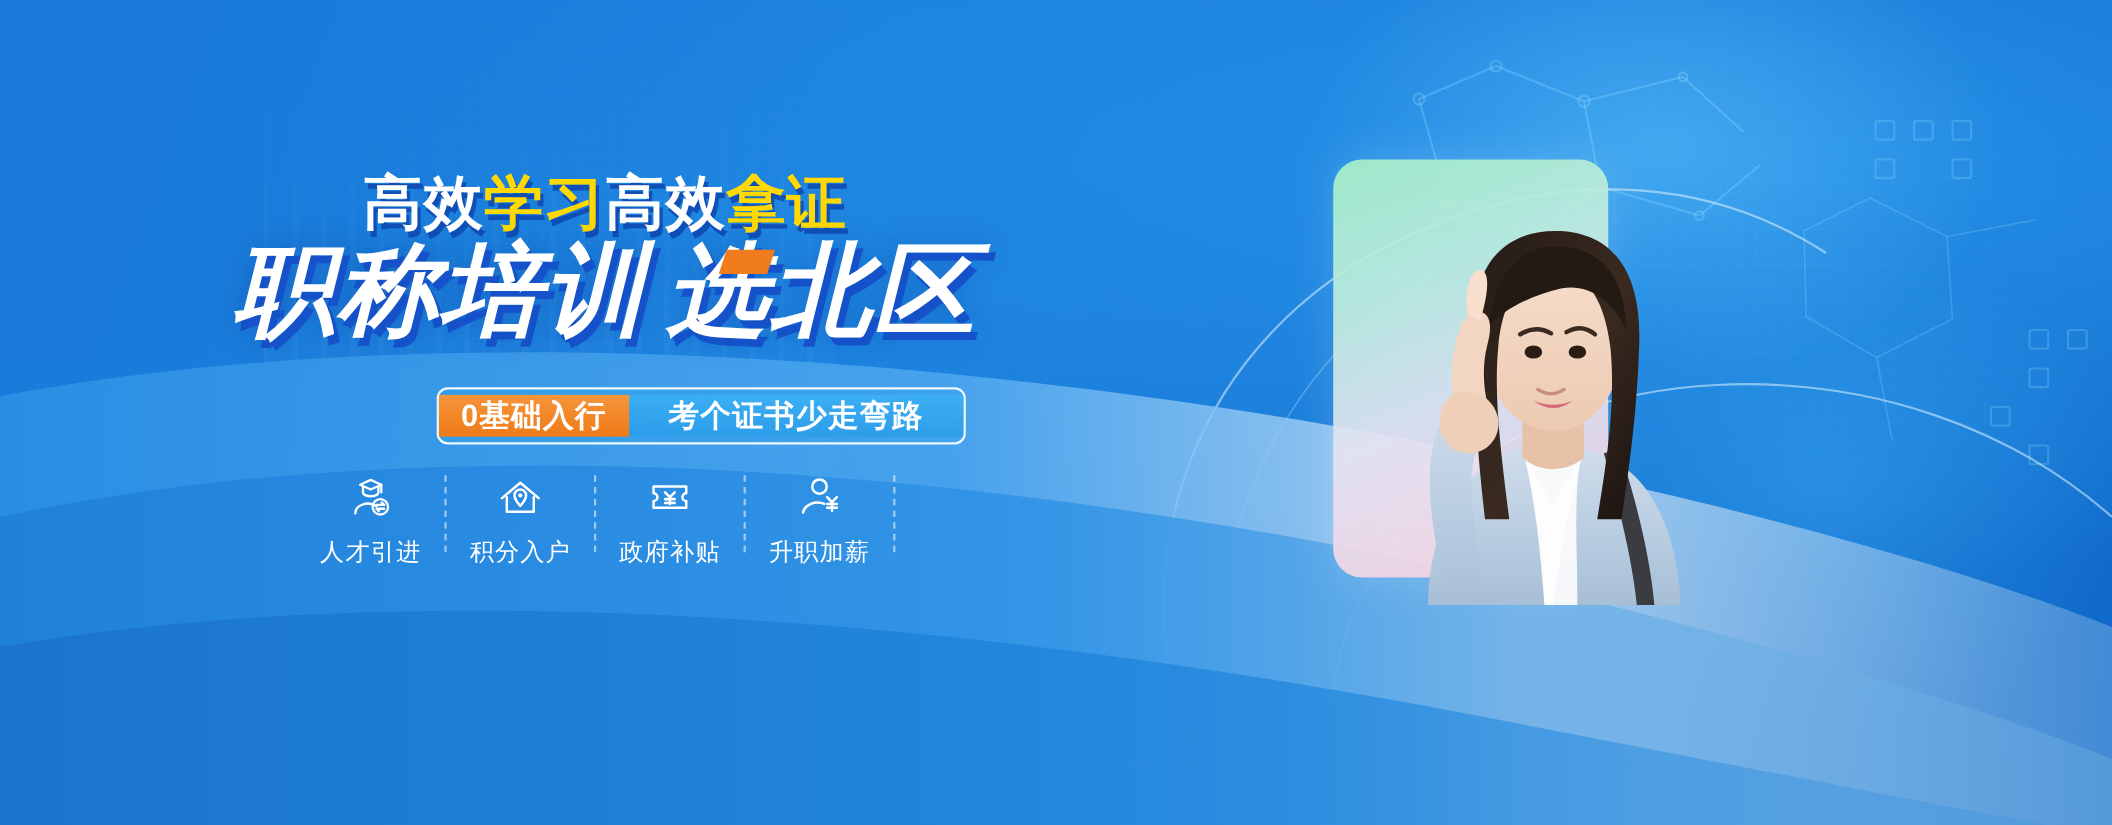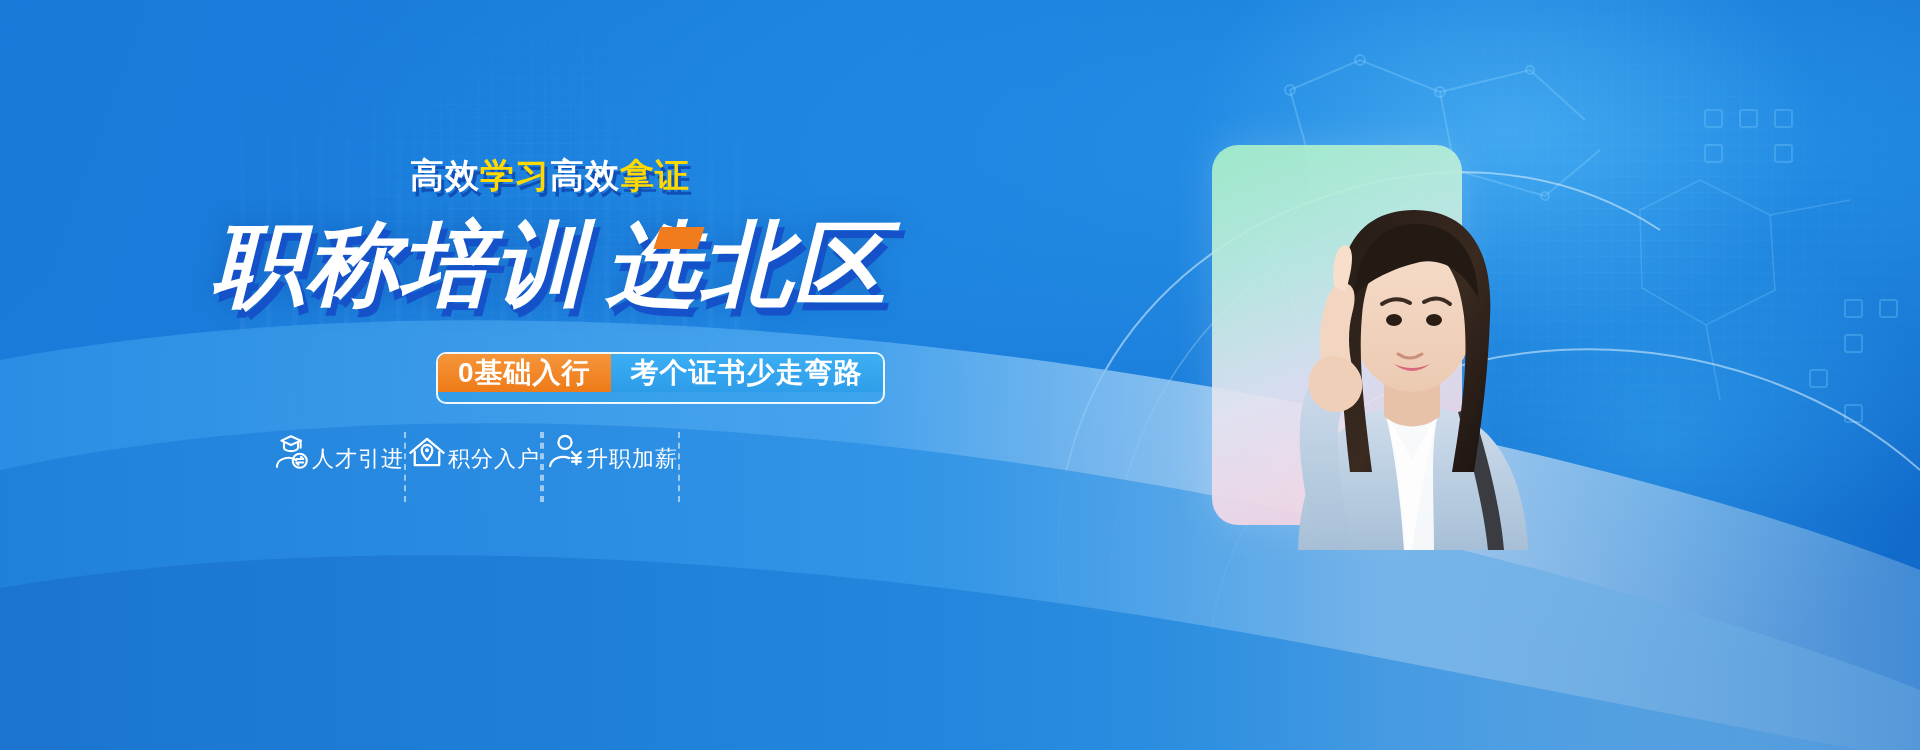--- a/index.html
+++ b/index.html
@@ -80,21 +80,21 @@
   .figure{position:absolute;left:0;top:0;width:430px;height:430px;}
 
   
   .copy{
     position:absolute;left:0;top:0;width:1100px;height:750px;
   }
 
   .line1{
     position:absolute;left:0;right:0;top:158px;
     text-align:center;
-    font-size:34px;line-height:1;
+    font-size:54px;line-height:1;
     font-weight:bold;letter-spacing:1px;
     white-space:nowrap;
     text-shadow:3px 5px 0 rgba(14,70,175,.85);
   }
   .line1 .w{color:#ffffff;}
   .line1 .y{color:#ffd900;}
 
   .line2{
     position:absolute;left:0;right:0;top:218px;
     text-align:center;
@@ -109,51 +109,50 @@
   .accent-mark{
     position:absolute;left:657px;top:227px;
     width:44px;height:22px;
     background:#f07c1e;
     transform:skewX(-18deg);
   }
 
   
   .badge{
     position:absolute;left:397px;top:352px;
-    display:flex;align-items:flex-start;
+    display:flex;align-items:center;
     height:52px;
     border:2px solid rgba(255,255,255,.92);
     border-radius:10px;
     overflow:hidden;
     background:rgba(40,170,240,.30);
-    margin-left:39px;
   }
   .badge-left{
     display:flex;align-items:center;justify-content:center;
     padding:0 20px;
     background:linear-gradient(180deg,#f5963a 0%, #ef7a18 100%);
     color:#ffffff;font-size:28px;font-weight:bold;letter-spacing:1px;
     white-space:nowrap;
   }
   .badge-right{
     display:flex;align-items:center;justify-content:center;
-    padding:0 20px;
+    padding:0 36px;
     color:#ffffff;font-size:28px;font-weight:bold;letter-spacing:1px;
     white-space:nowrap;
     background:linear-gradient(180deg, rgba(60,185,250,.55) 0%, rgba(30,150,230,.45) 100%);
   }
 
   
   .features{
     position:absolute;left:270px;top:430px;
     display:flex;align-items:flex-start;
   }
   .feature{
     width:134px;
-    display:flex;flex-direction:row;align-items:center;
+    display:flex;flex-direction:column;align-items:center;
     color:#ffffff;
     text-align:right;
   }
   .feature .ico{height:44px;display:flex;align-items:center;justify-content:center;}
   .feature .lbl{
     margin-top:13px;font-size:22px;letter-spacing:1px;white-space:nowrap;
     color:#ffffff;
   }
   .divider{
     width:0;height:70px;margin-top:2px;
@@ -333,20 +332,30 @@
             <path d="M10 24 V39 h28 V24"></path>
             <path d="M24 16 a6 6 0 0 1 6 6 c0 4.5 -6 11 -6 11 s-6 -6.5 -6 -11 a6 6 0 0 1 6 -6 Z"></path>
             <circle cx="24" cy="22" r="2.2" fill="#ffffff" stroke="none"></circle>
           </svg>
         </span>
         <span class="lbl">积分入户</span>
       </div>
 
       <div class="divider"></div>
 
+      <div class="feature">
+        <span class="ico">
+          <svg width="42" height="42" viewBox="0 0 48 48" fill="none" stroke="#ffffff" stroke-width="2.6" stroke-linecap="round" stroke-linejoin="round">
+            <path d="M7 13 h34 v7 a4 4 0 0 0 0 8 v7 H7 v-7 a4 4 0 0 0 0 -8 Z"></path>
+            <path d="M19 19 l5 5 l5 -5"></path>
+            <path d="M19 26 h10 M19 30 h10 M24 24 v7"></path>
+          </svg>
+        </span>
+        <span class="lbl">政府补贴</span>
+      </div>
 
       <div class="divider"></div>
 
       <div class="feature">
         <span class="ico">
           <svg width="42" height="42" viewBox="0 0 48 48" fill="none" stroke="#ffffff" stroke-width="2.6" stroke-linecap="round" stroke-linejoin="round">
             <circle cx="24" cy="13" r="7.5"></circle>
             <path d="M7 40 a15 12 0 0 1 22 -9"></path>
             <path d="M32 24 l5 5 l5 -5"></path>
             <path d="M32 31 h10 M32 35 h10 M37 29 v9"></path>

